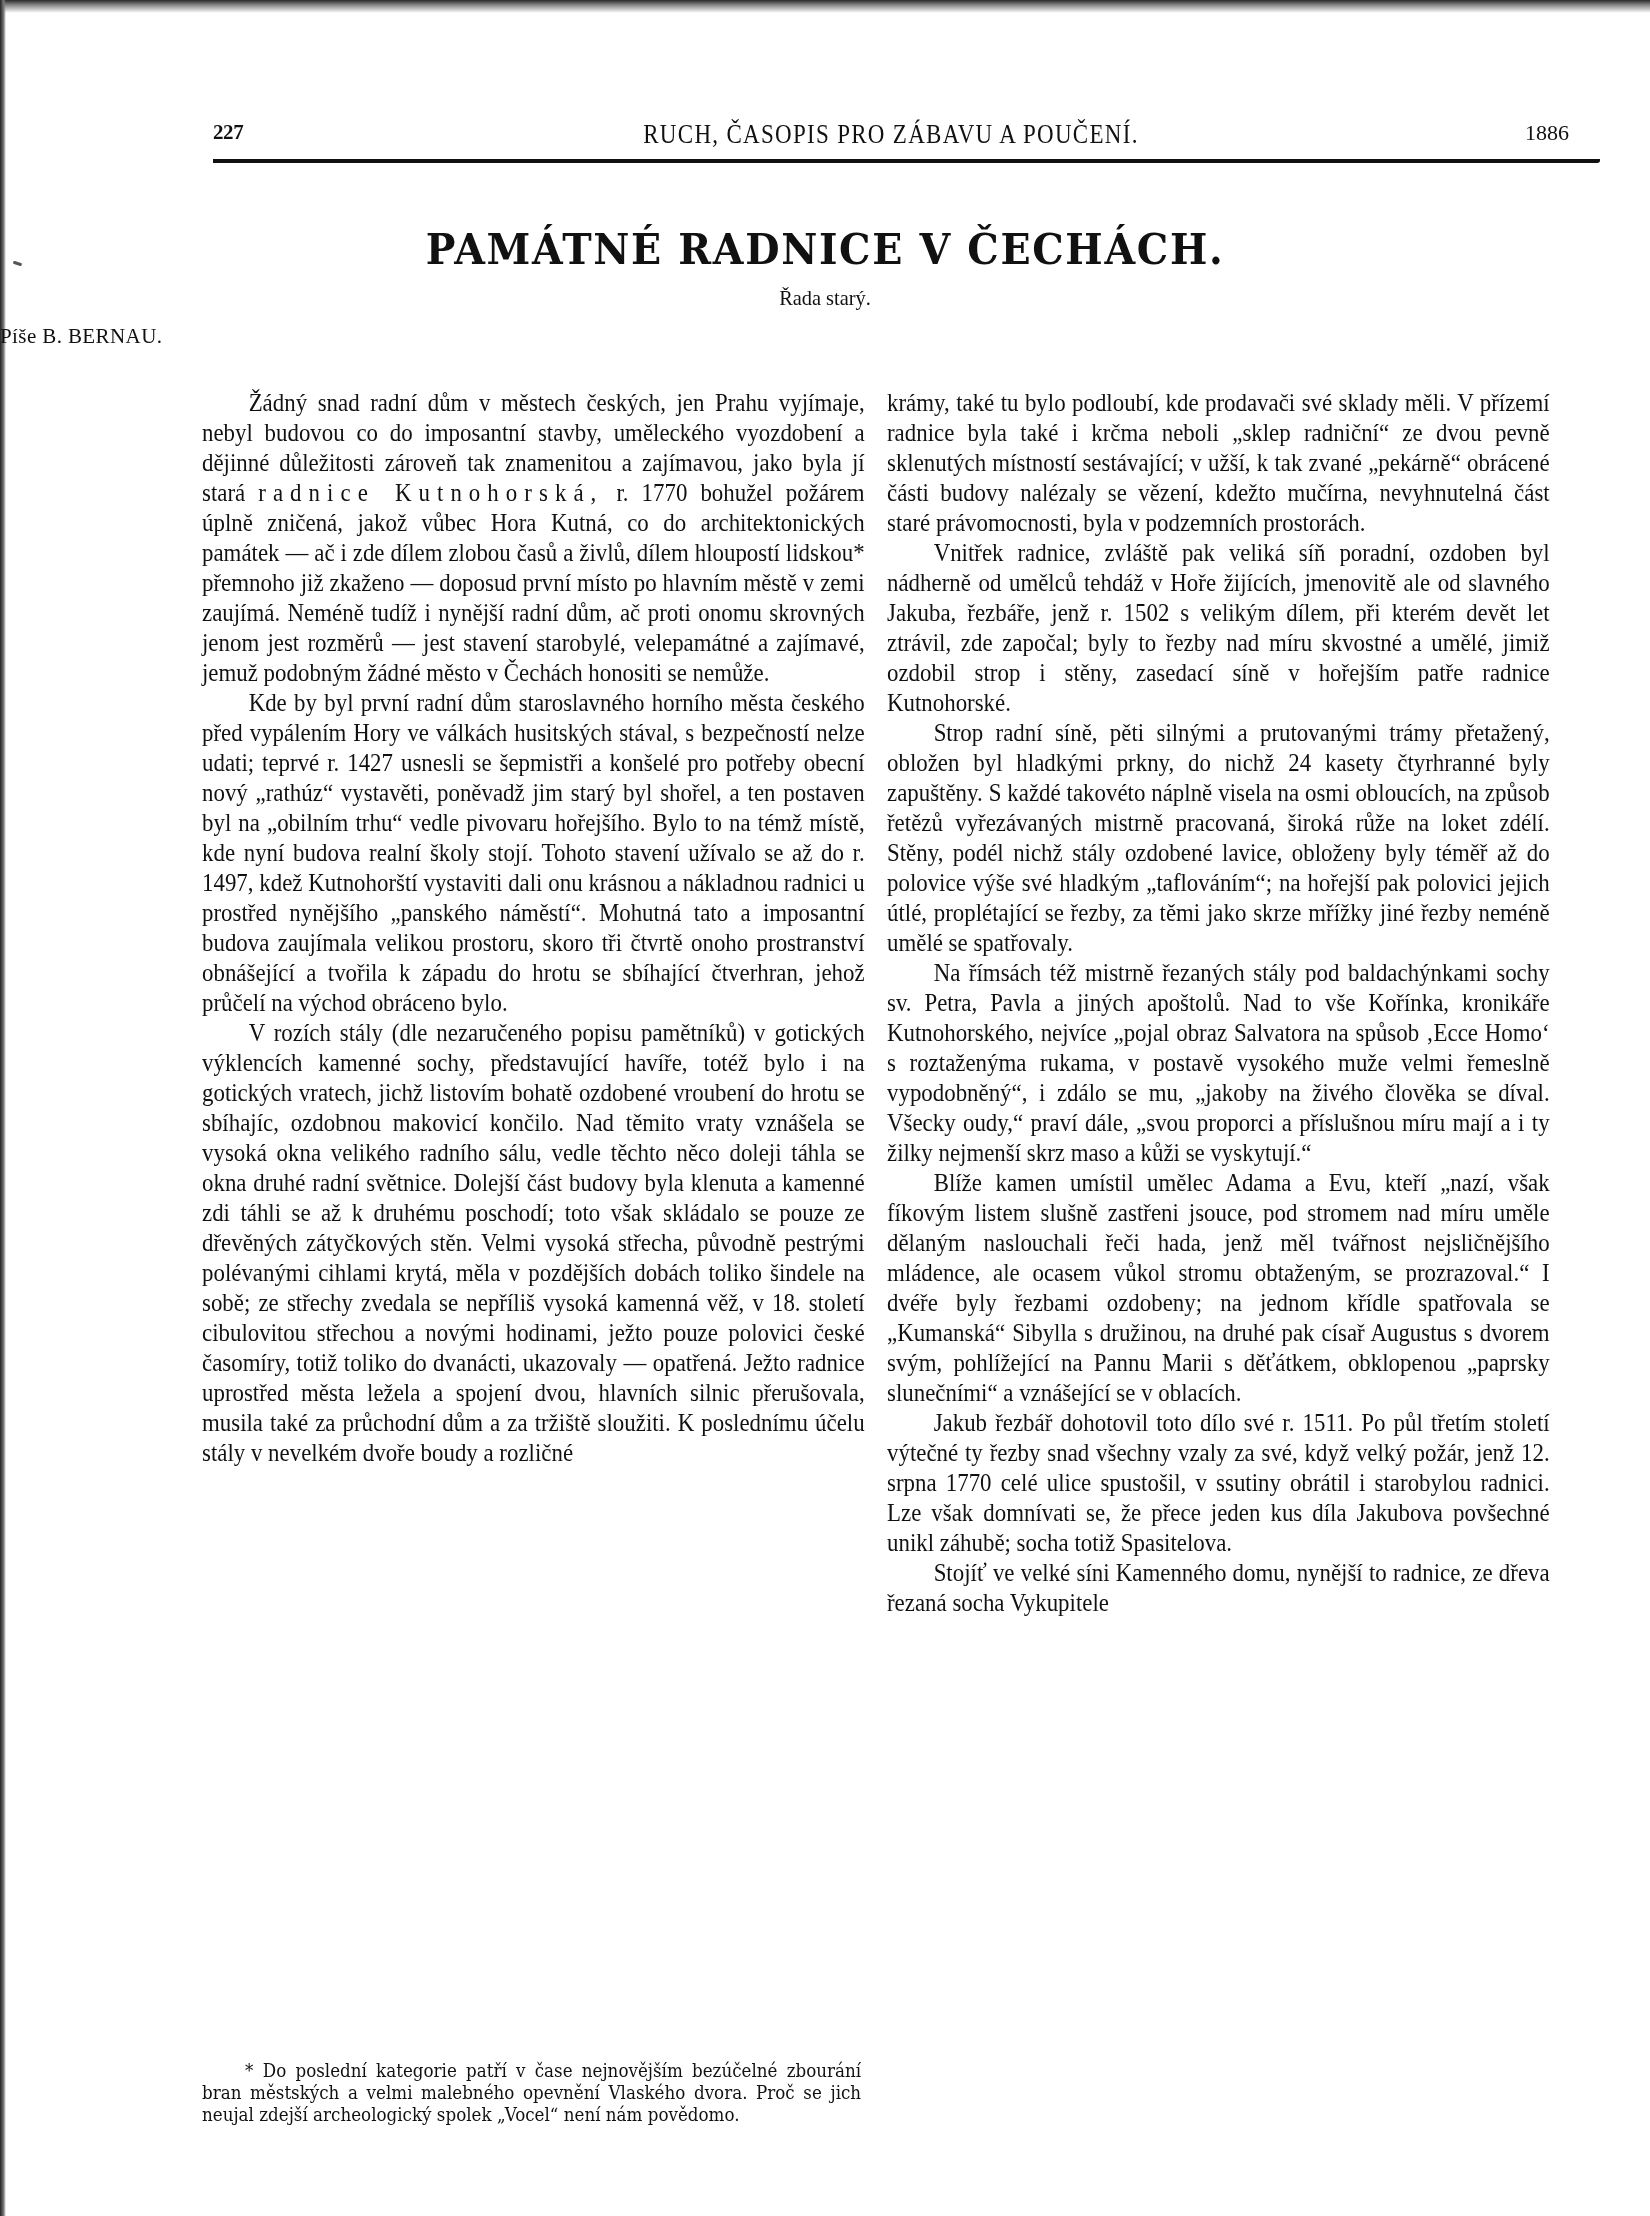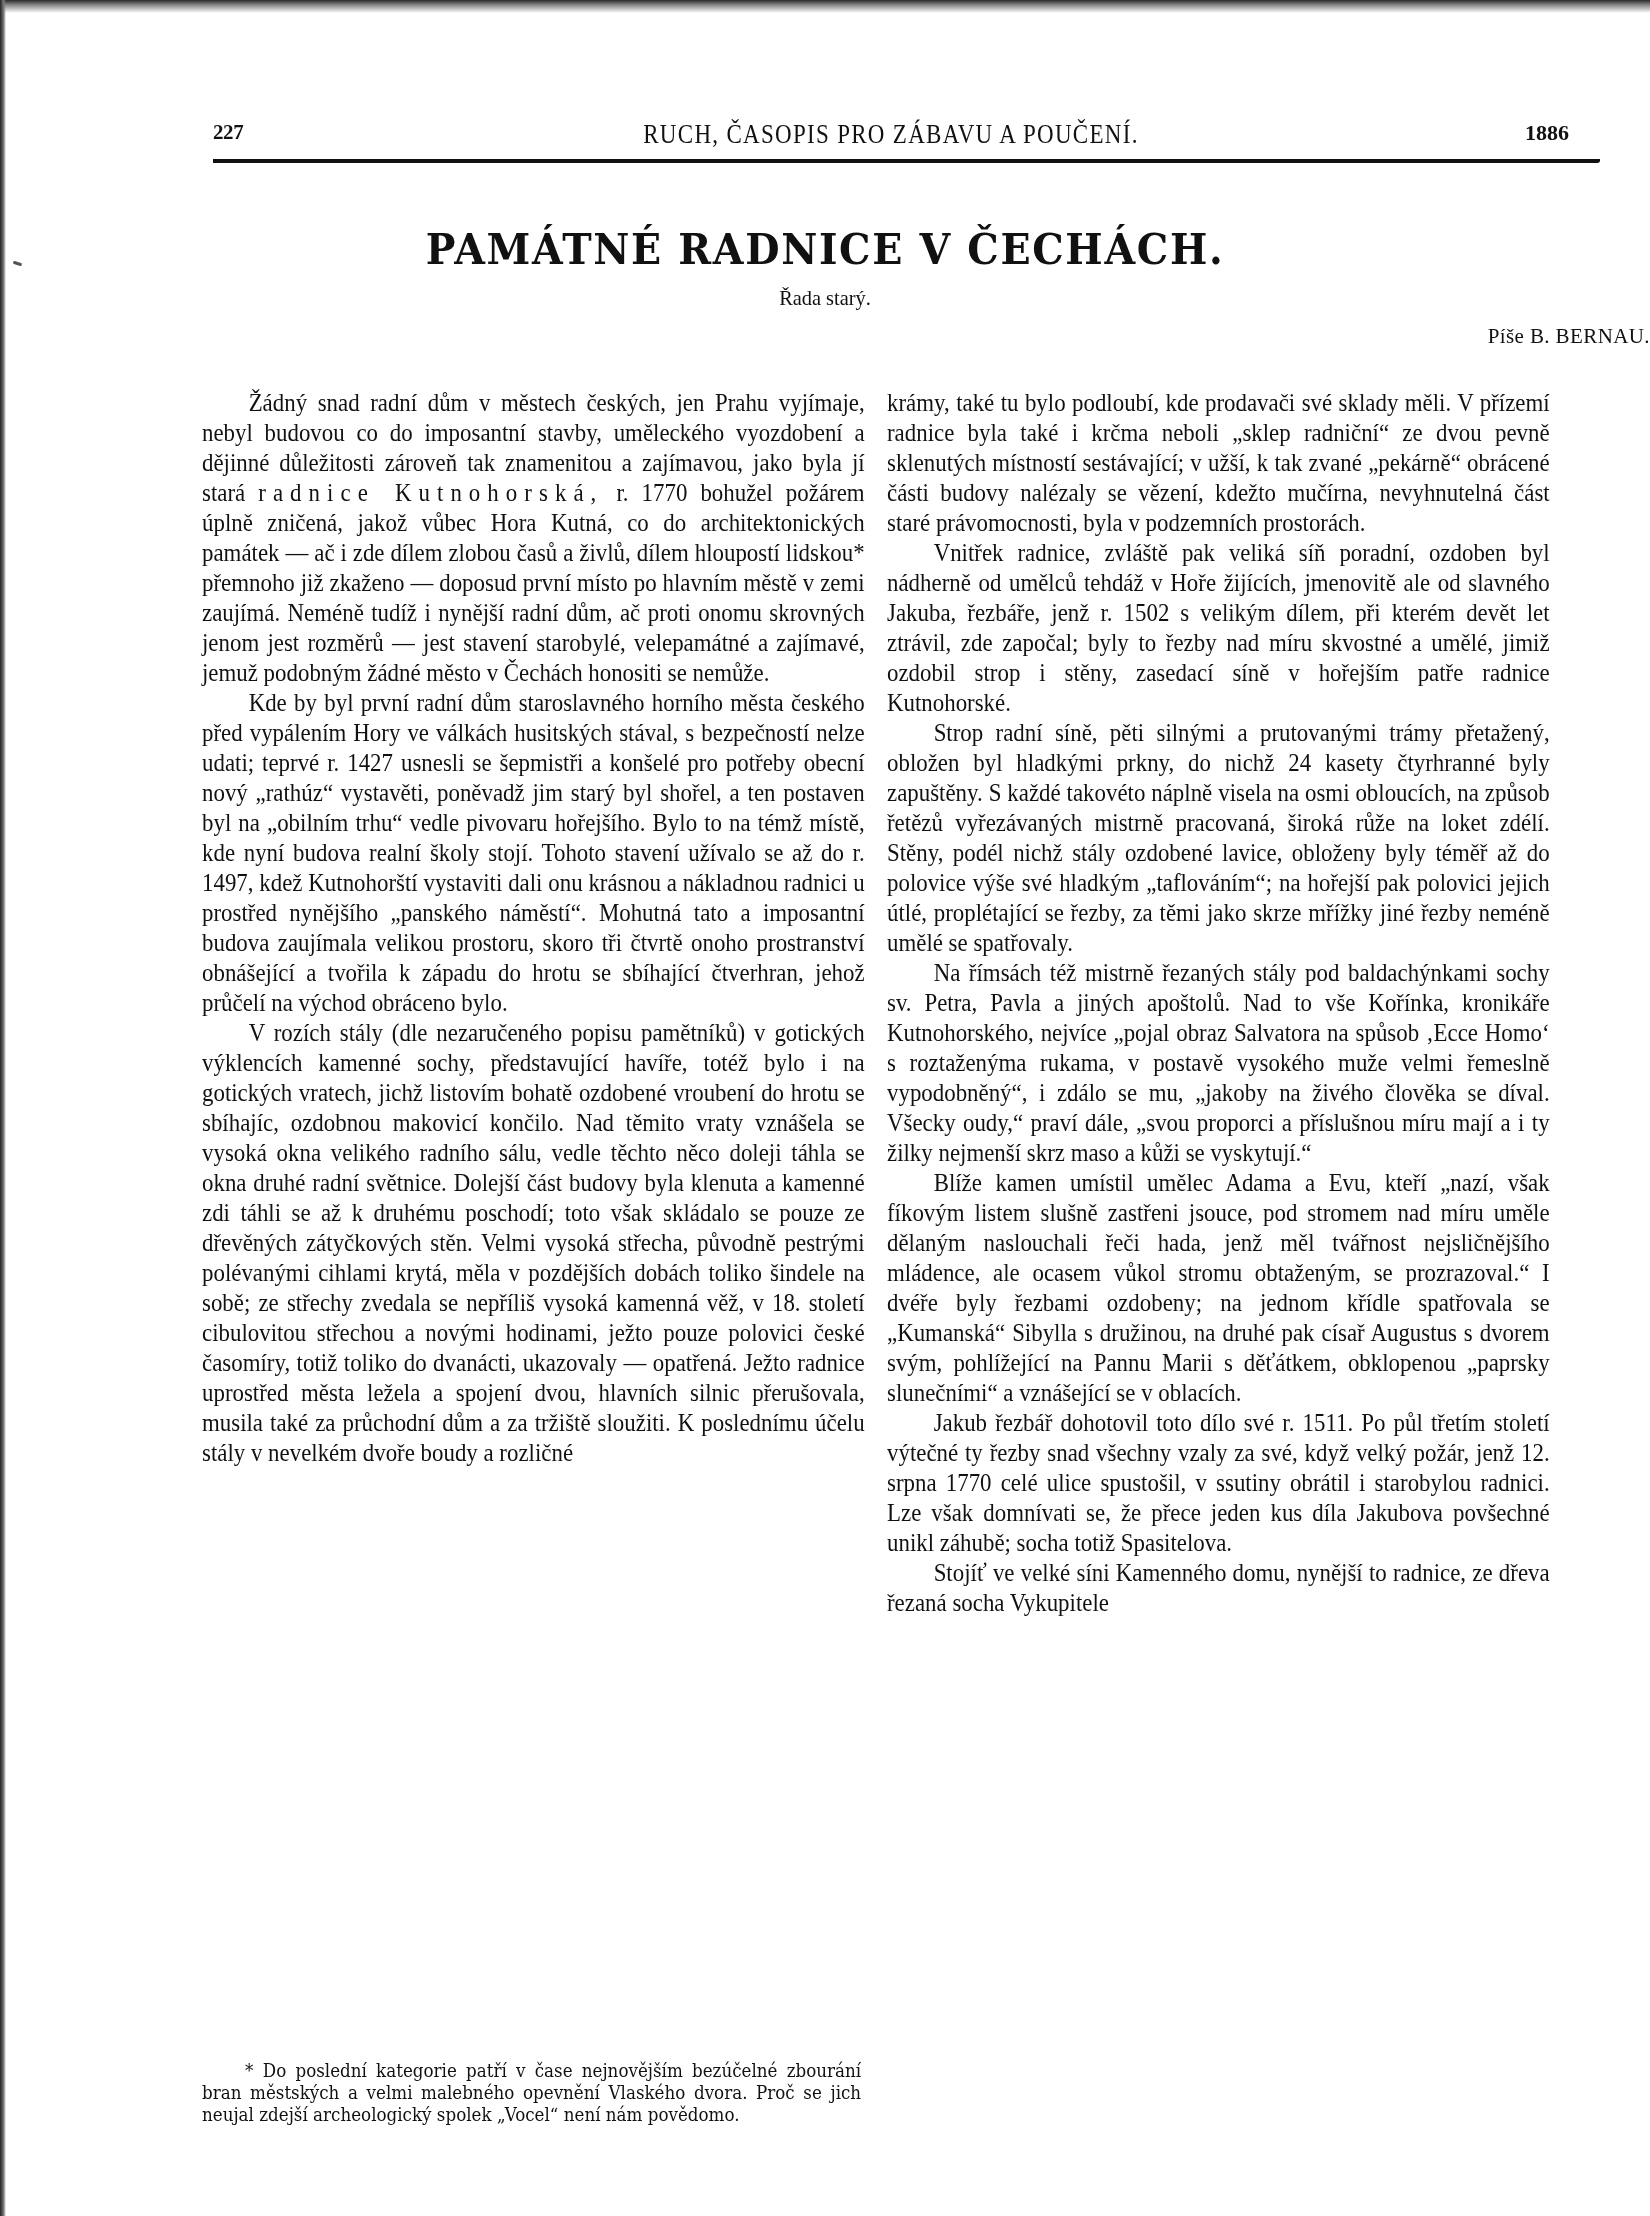--- a/index.html
+++ b/index.html
@@ -31,38 +31,38 @@
     font-family: "Liberation Serif", serif; font-size: 21px; font-weight: bold;
     letter-spacing: -0.4px;
   }
   .journal-title {
     position: absolute; left: 0; right: 0; top: 3.5px; text-align: center;
     font-family: "Liberation Serif", serif; font-size: 23px;
     letter-spacing: 1.3px; transform: scaleY(1.15); transform-origin: top;
   }
   .year {
     position: absolute; right: 0; top: 4.4px;
-    font-family: "Liberation Serif", serif; font-size: 22px; font-weight: bold;
+    font-family: "Liberation Serif", serif; font-size: 22px; font-weight: normal;
   }
   .head-rule {
     position: absolute; left: 213px; top: 159px; width: 1387px; height: 4px;
     background: #111;
     border-radius: 0 0 2.7px 0;
   }
   .article-title {
     position: absolute; left: 0; width: 1650px; top: 224px; text-align: center;
     font-family: "DejaVu Serif", serif; font-weight: bold; font-size: 43px;
     letter-spacing: 1.8px; transform: scaleX(0.92);
   }
   .series-line {
     position: absolute; left: 0; width: 1650px; top: 287px; text-align: center;
     font-family: "Liberation Serif", serif; font-size: 20.4px;
   }
   .byline {
-    position: absolute; left: 0; width: 1650px; top: 324px; text-align: right;
+    position: absolute; left: 0; width: 1650px; top: 324px; text-align: left;
     font-family: "Liberation Serif", serif; font-size: 21px; letter-spacing: 0.4px;
   }
   .column {
     position: absolute; top: 388px; width: 663px;
     font-family: "Liberation Serif", serif; font-size: 26px;
     line-height: 30px; text-align: justify; hyphens: manual;
     transform: scaleX(0.88); transform-origin: left top;
   }
   .column p { margin: 0; text-indent: 53px; }
   .column p.cont { text-indent: 0; }

